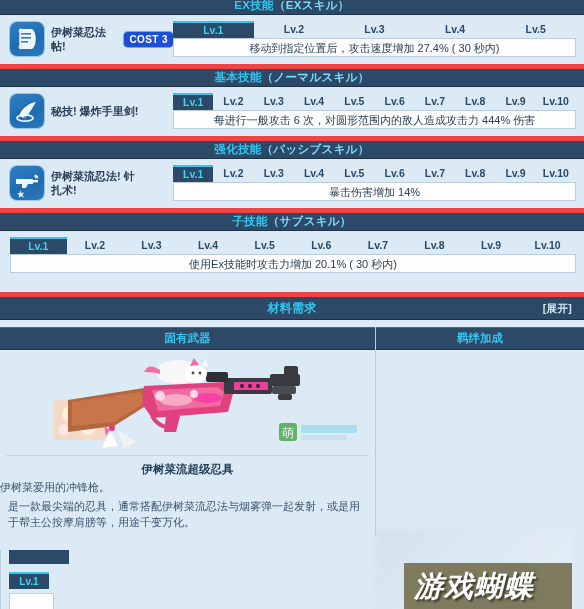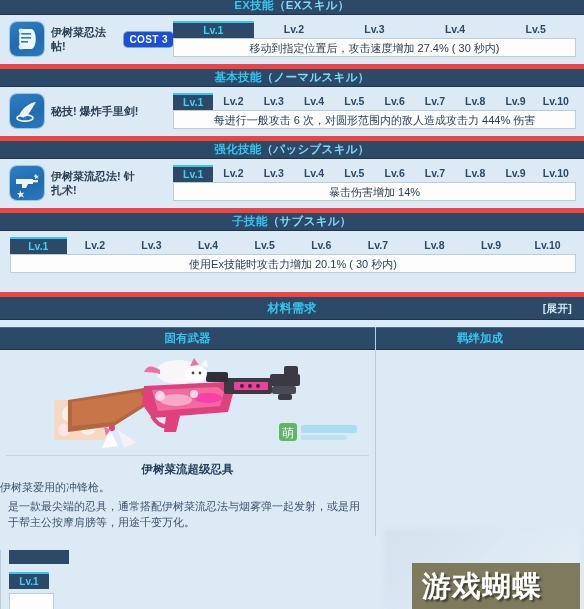--- a/index.html
+++ b/index.html
@@ -148,22 +148,23 @@
     color:#3fd0f5;font-size:10px;font-weight:bold;text-align:center;line-height:15px;
     margin-left:2px;margin-top:8px;
   }
   .br-stub-box{
     width:45px;height:22px;background:#fdfdfd;border:1px solid #b9cddd;
     margin-left:2px;margin-top:4px;box-sizing:border-box;
   }
 
   
   .watermark{
-    position:absolute;right:4px;bottom:0;width:196px;height:80px;
+    position:absolute;right:12px;bottom:0;width:196px;height:80px;
     pointer-events:none;
+    font-style:italic;
   }
   .wm-blur{
     position:absolute;right:0;bottom:0;width:196px;height:80px;
     background:linear-gradient(135deg,rgba(205,220,232,.55),rgba(232,240,247,.75));
     filter:blur(2px);
   }
   .wm-plate{
     position:absolute;left:28px;bottom:0;width:168px;height:46px;
     background:#7d7a5e;
   }

